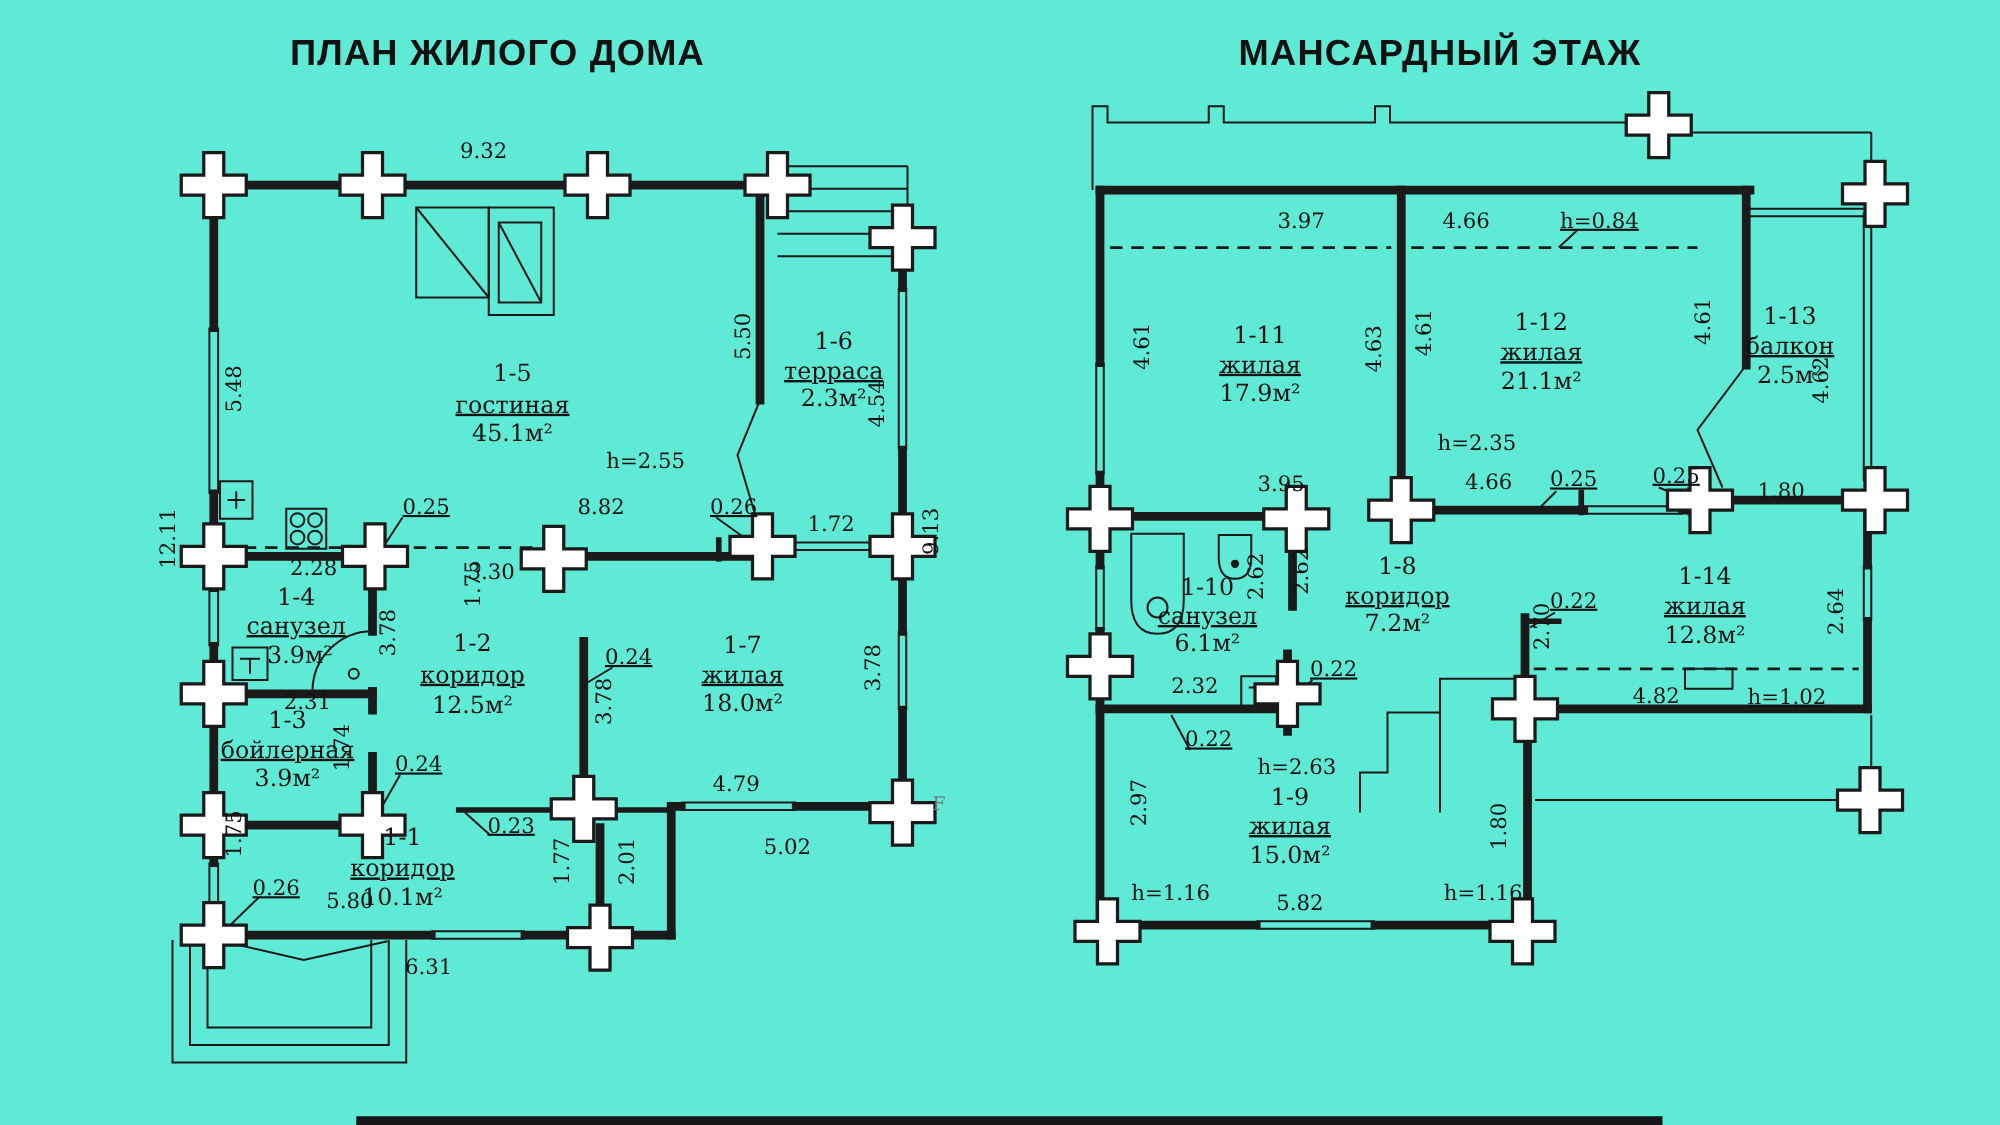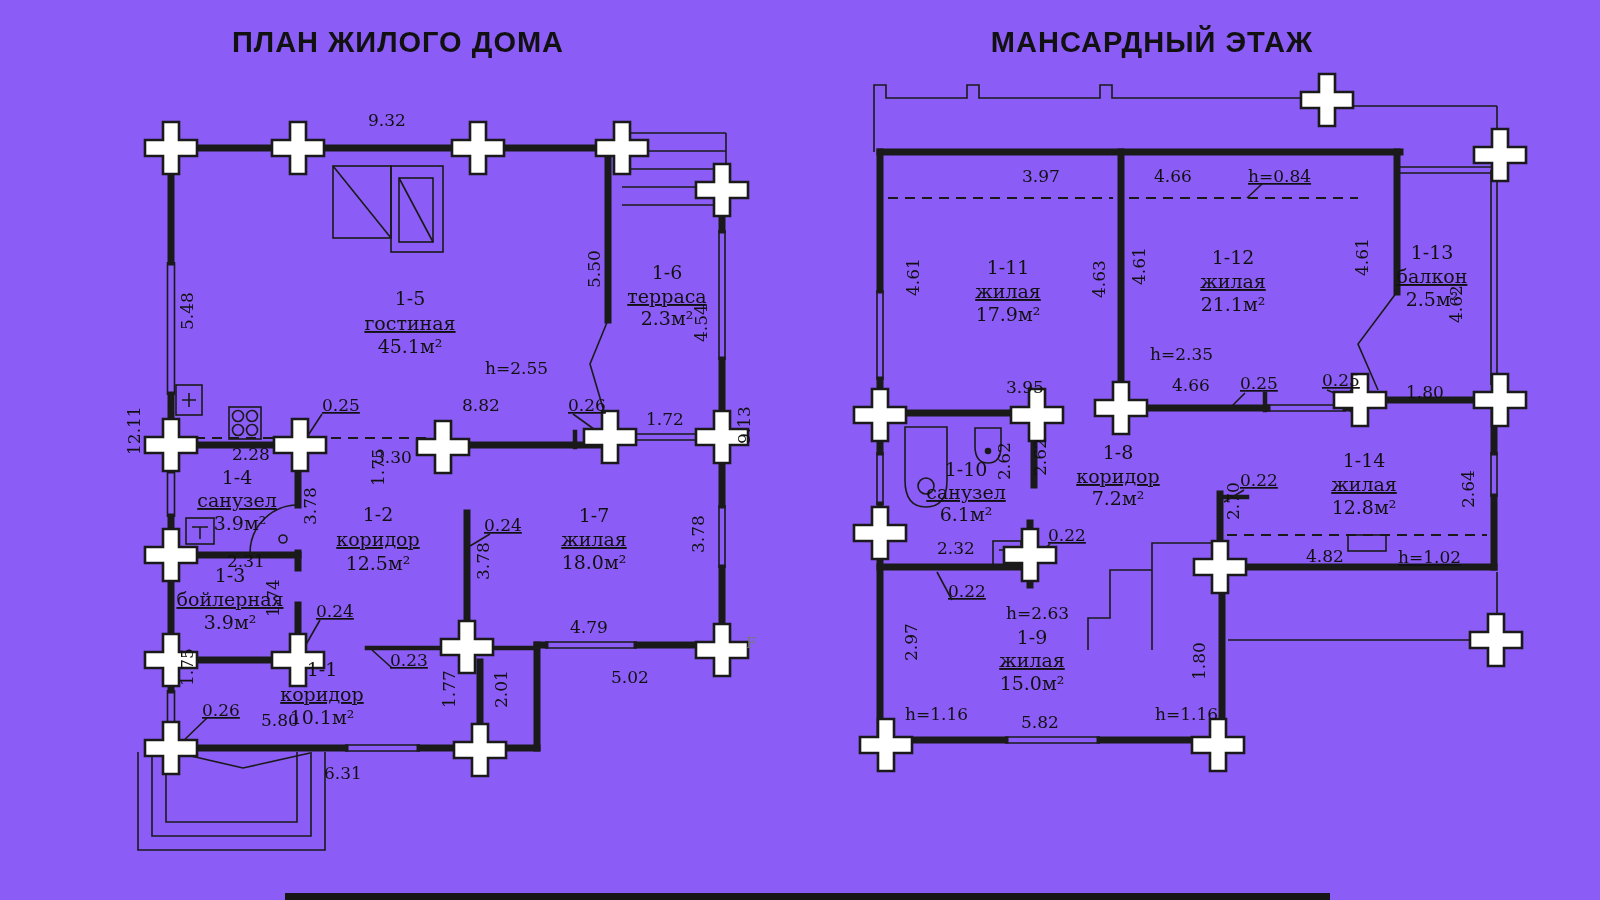--- a/index.html
+++ b/index.html
@@ -1,16 +1,16 @@
 <!DOCTYPE html>
 <html><head>
 <meta charset="utf-8">
 <style>
   html,body{margin:0;padding:0;background:#fbfbfa;}
-  #stage{position:relative;width:1600px;height:900px;background:#8b5cf6;overflow:hidden;}
+  #stage{position:relative;width:1600px;height:900px;background:#5eead4;overflow:hidden;}
   svg{display:block;}
   .w{stroke:#1a1a1a;stroke-width:7;fill:none;stroke-linecap:square;}
   .w4{stroke:#1a1a1a;stroke-width:4.5;fill:none;stroke-linecap:square;}
   .t{stroke:#1a1a1a;stroke-width:1.6;fill:none;}
   .dash{stroke:#1a1a1a;stroke-width:2.2;fill:none;stroke-dasharray:10 7;}
   .joint{fill:#ffffff;stroke:#1a1a1a;stroke-width:2.6;}
   text{fill:#111;}
   .dim{font:17px "DejaVu Serif", serif;}
   .rid{font:19px "DejaVu Serif", serif;text-anchor:middle;}
   .rname{font:19px "DejaVu Serif", serif;text-anchor:middle;text-decoration:underline;}

